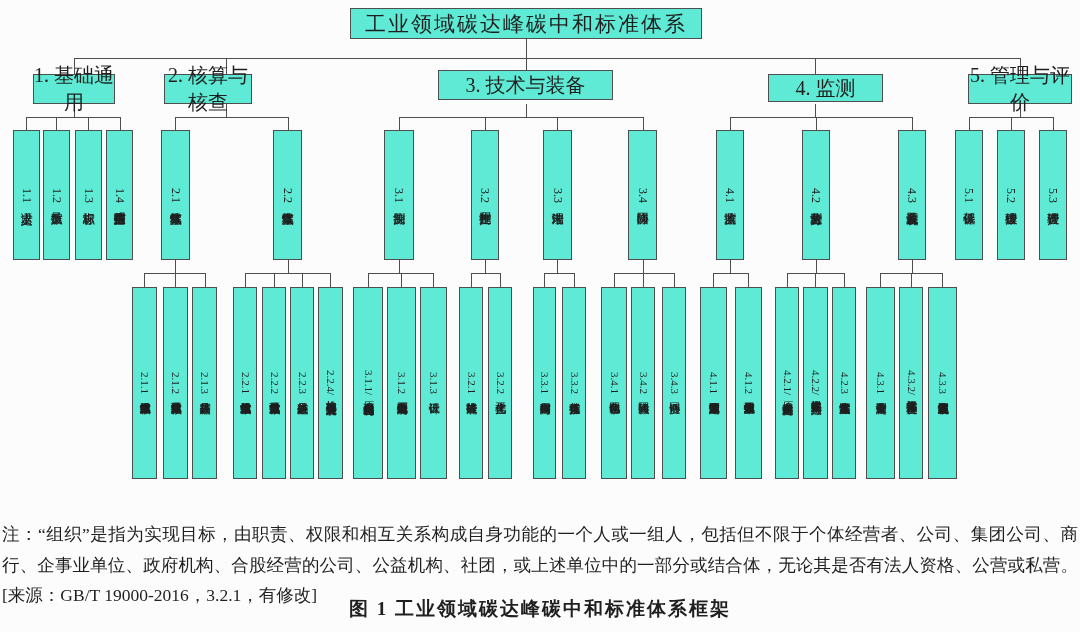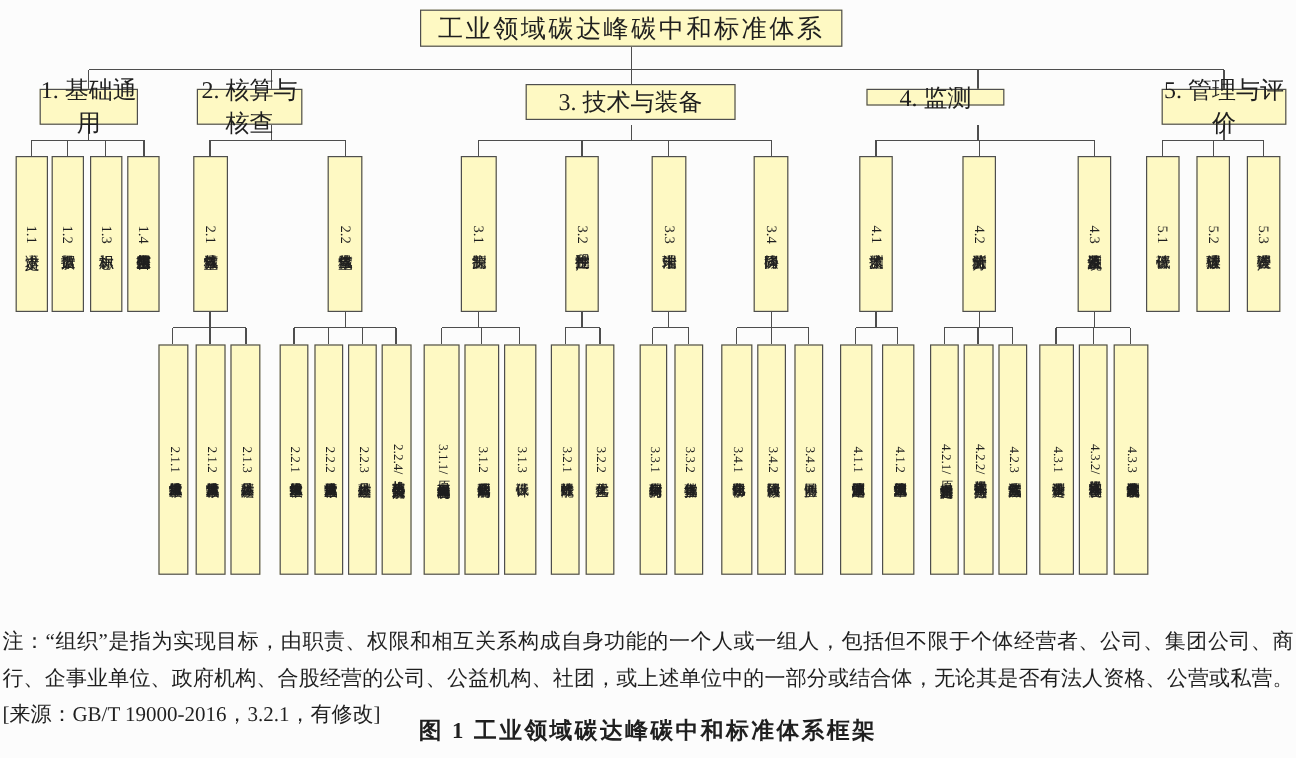--- a/index.html
+++ b/index.html
@@ -8,21 +8,21 @@
     position:relative;
     background:#fcfcfc;
     font-family:"Liberation Serif", serif;
     color:#1f1f1f;
     overflow:hidden;
   }
   svg.wires { position:absolute; left:0; top:0; pointer-events:none; }
   .node {
     position:absolute;
     border:1px solid #4e4e4e;
-    background:#fef9c3;
+    background:#5eead4;
     display:flex;
     align-items:center;
     justify-content:center;
     text-align:center;
   }
   .root  { font-size:21px; letter-spacing:2px; border-width:1.5px; }
   .l2    { font-size:20px; }
   .vbox  {
     writing-mode:vertical-lr;
     text-orientation:mixed;
@@ -68,21 +68,21 @@
       M816 260 V273 M787 273 H844 M787 273 V287 M815 273 V287 M844 273 V287
       M912 260 V273 M880 273 H942 M880 273 V287 M911 273 V287 M942 273 V287"></path>
   </g>
 </svg>
 
 <div class="node root" style="left:350px;top:8px;width:352px;height:31px">工业领域碳达峰碳中和标准体系</div>
 
 <div class="node l2" style="left:33px;top:74px;width:82px;height:30px">1. 基础通用</div>
 <div class="node l2" style="left:164px;top:74px;width:88px;height:30px">2. 核算与核查</div>
 <div class="node l2" style="left:438px;top:70px;width:175px;height:30px">3. 技术与装备</div>
-<div class="node l2" style="left:722px;top:74px;width:115px;height:14px">4. 监测</div>
+<div class="node l2" style="left:768px;top:74px;width:115px;height:28px">4. 监测</div>
 <div class="node l2" style="left:968px;top:74px;width:104px;height:30px">5. 管理与评价</div>
 
 <div class="node vbox l3" style="left:13px;top:130px;width:27px;height:130px">1.1术语定义</div>
 <div class="node vbox l3" style="left:43px;top:130px;width:27px;height:130px">1.2数据质量</div>
 <div class="node vbox l3" style="left:75px;top:130px;width:27px;height:130px">1.3标识标志</div>
 <div class="node vbox l3" style="left:106px;top:130px;width:27px;height:130px">1.4报告声明与信息披露</div>
 
 <div class="node vbox l3" style="left:161px;top:130px;width:29px;height:130px">2.1温室气体核算</div>
 <div class="node vbox l3" style="left:273px;top:130px;width:29px;height:130px">2.2温室气体核查</div>
 

